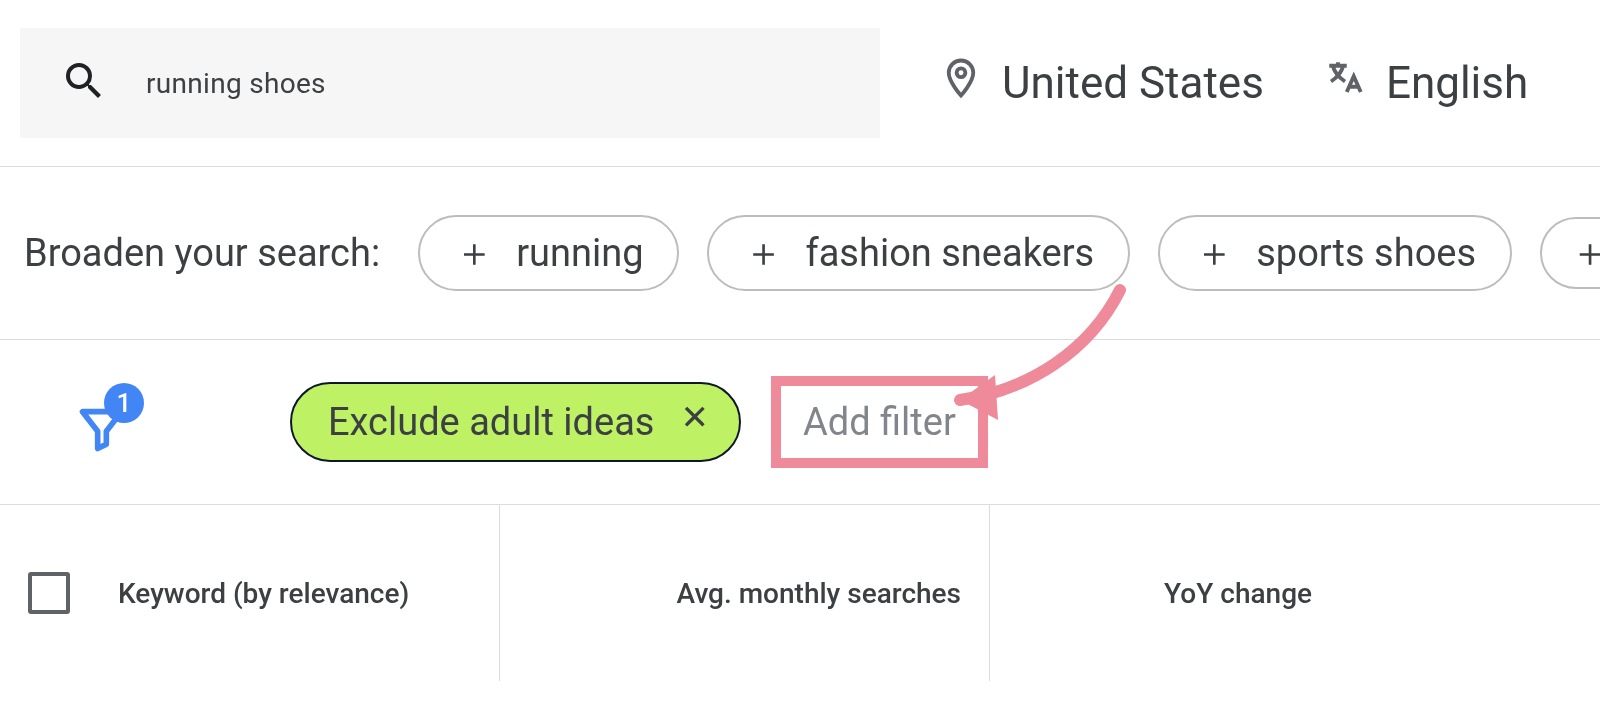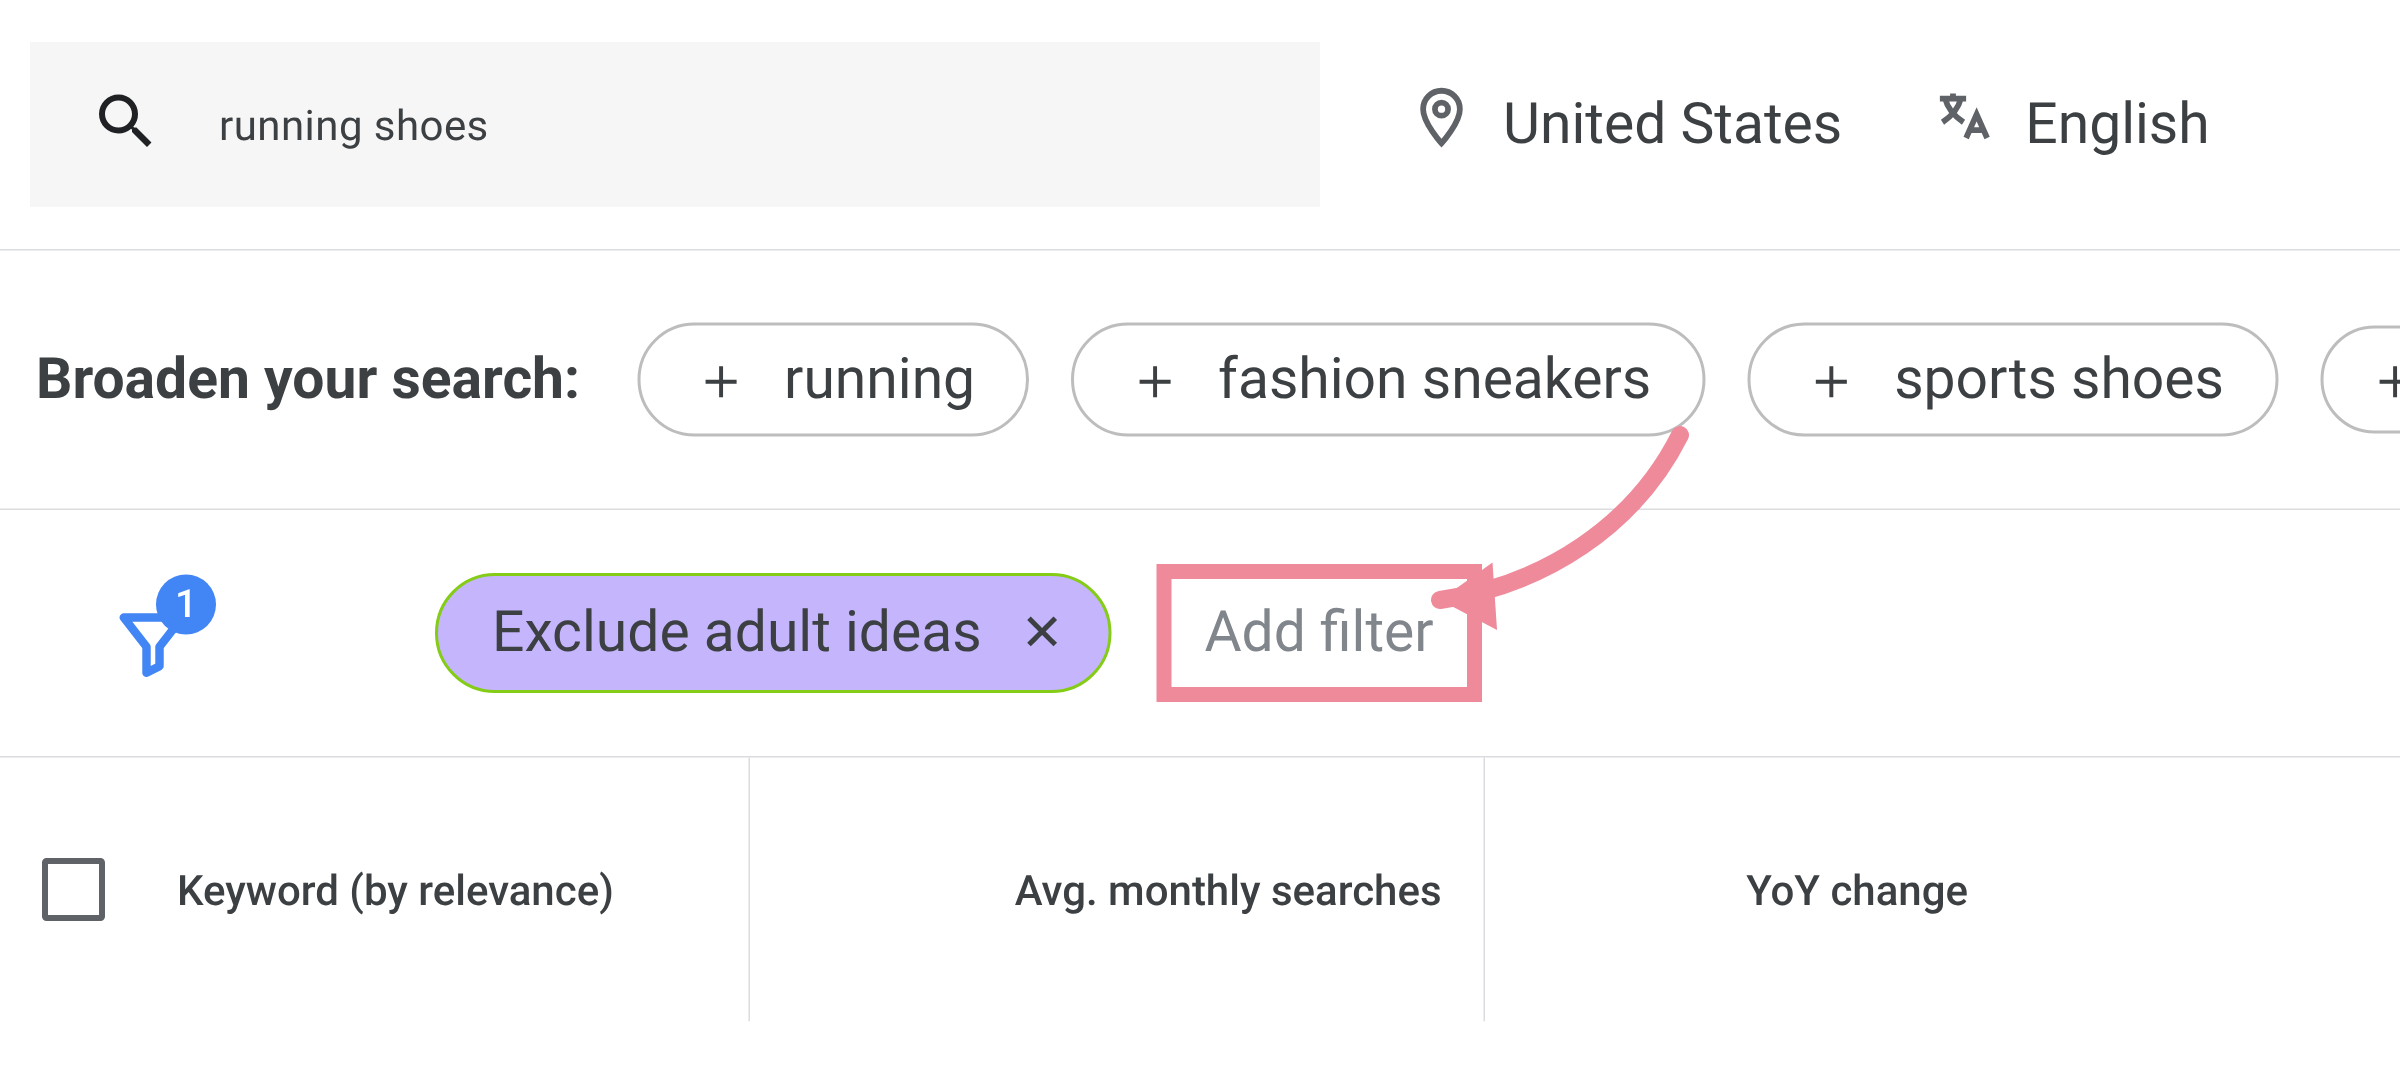--- a/index.html
+++ b/index.html
@@ -31,21 +31,21 @@
   .search-box .search-text {
     font-size: 28px;
     color: #3c4043;
     font-weight: 400;
     letter-spacing: 0.3px;
   }
   .loc-lang {
     display: flex;
     align-items: center;
     gap: 60px;
-    font-size: 38px;
+    font-size: 44px;
     color: #3c4043;
   }
   .loc-lang .item { display: flex; align-items: center; gap: 20px; }
   .loc-lang svg { width: 42px; height: 42px; fill: none; stroke: #5f6368; stroke-width: 2.2; }
 
   .hr { height: 1px; background: #dadce0; width: 100%; }
 
   
   .broaden-row {
     display: flex;
@@ -53,21 +53,20 @@
     padding: 48px 24px;
     gap: 28px;
     border-bottom: 1px solid #dadce0;
     overflow: hidden;
   }
   .broaden-label {
     font-size: 38px;
     color: #3c4043;
     margin-right: 10px;
     white-space: nowrap;
-    font-weight: bold;
   }
   .chip {
     display: flex;
     align-items: center;
     gap: 22px;
     border: 2px solid #bdbdbd;
     border-radius: 999px;
     padding: 14px 34px;
     font-size: 38px;
     color: #3c4043;
@@ -94,28 +93,28 @@
     width: 40px; height: 40px;
     border-radius: 50%;
     background: #4285f4;
     color: #fff;
     font-size: 26px;
     font-weight: 500;
     display: flex; align-items: center; justify-content: center;
   }
   .filter-pill {
     display: flex;
-    align-items: center;
+    align-items: flex-start;
     gap: 26px;
-    border: 2px solid #84cc16;
+    border: 2px solid #0f172a;
     border-radius: 999px;
     padding: 16px 30px 16px 36px;
     font-size: 38px;
     color: #3c4043;
-    background: #c4b5fd;
+    background: #bef264;
     cursor: pointer;
   }
   .filter-pill .x { font-size: 34px; line-height: 1; color: #3c4043; }
   .add-filter-box {
     border: 10px solid #ef8a9b;
     padding: 14px 22px;
     font-size: 38px;
     color: #80868b;
     cursor: pointer;
   }

